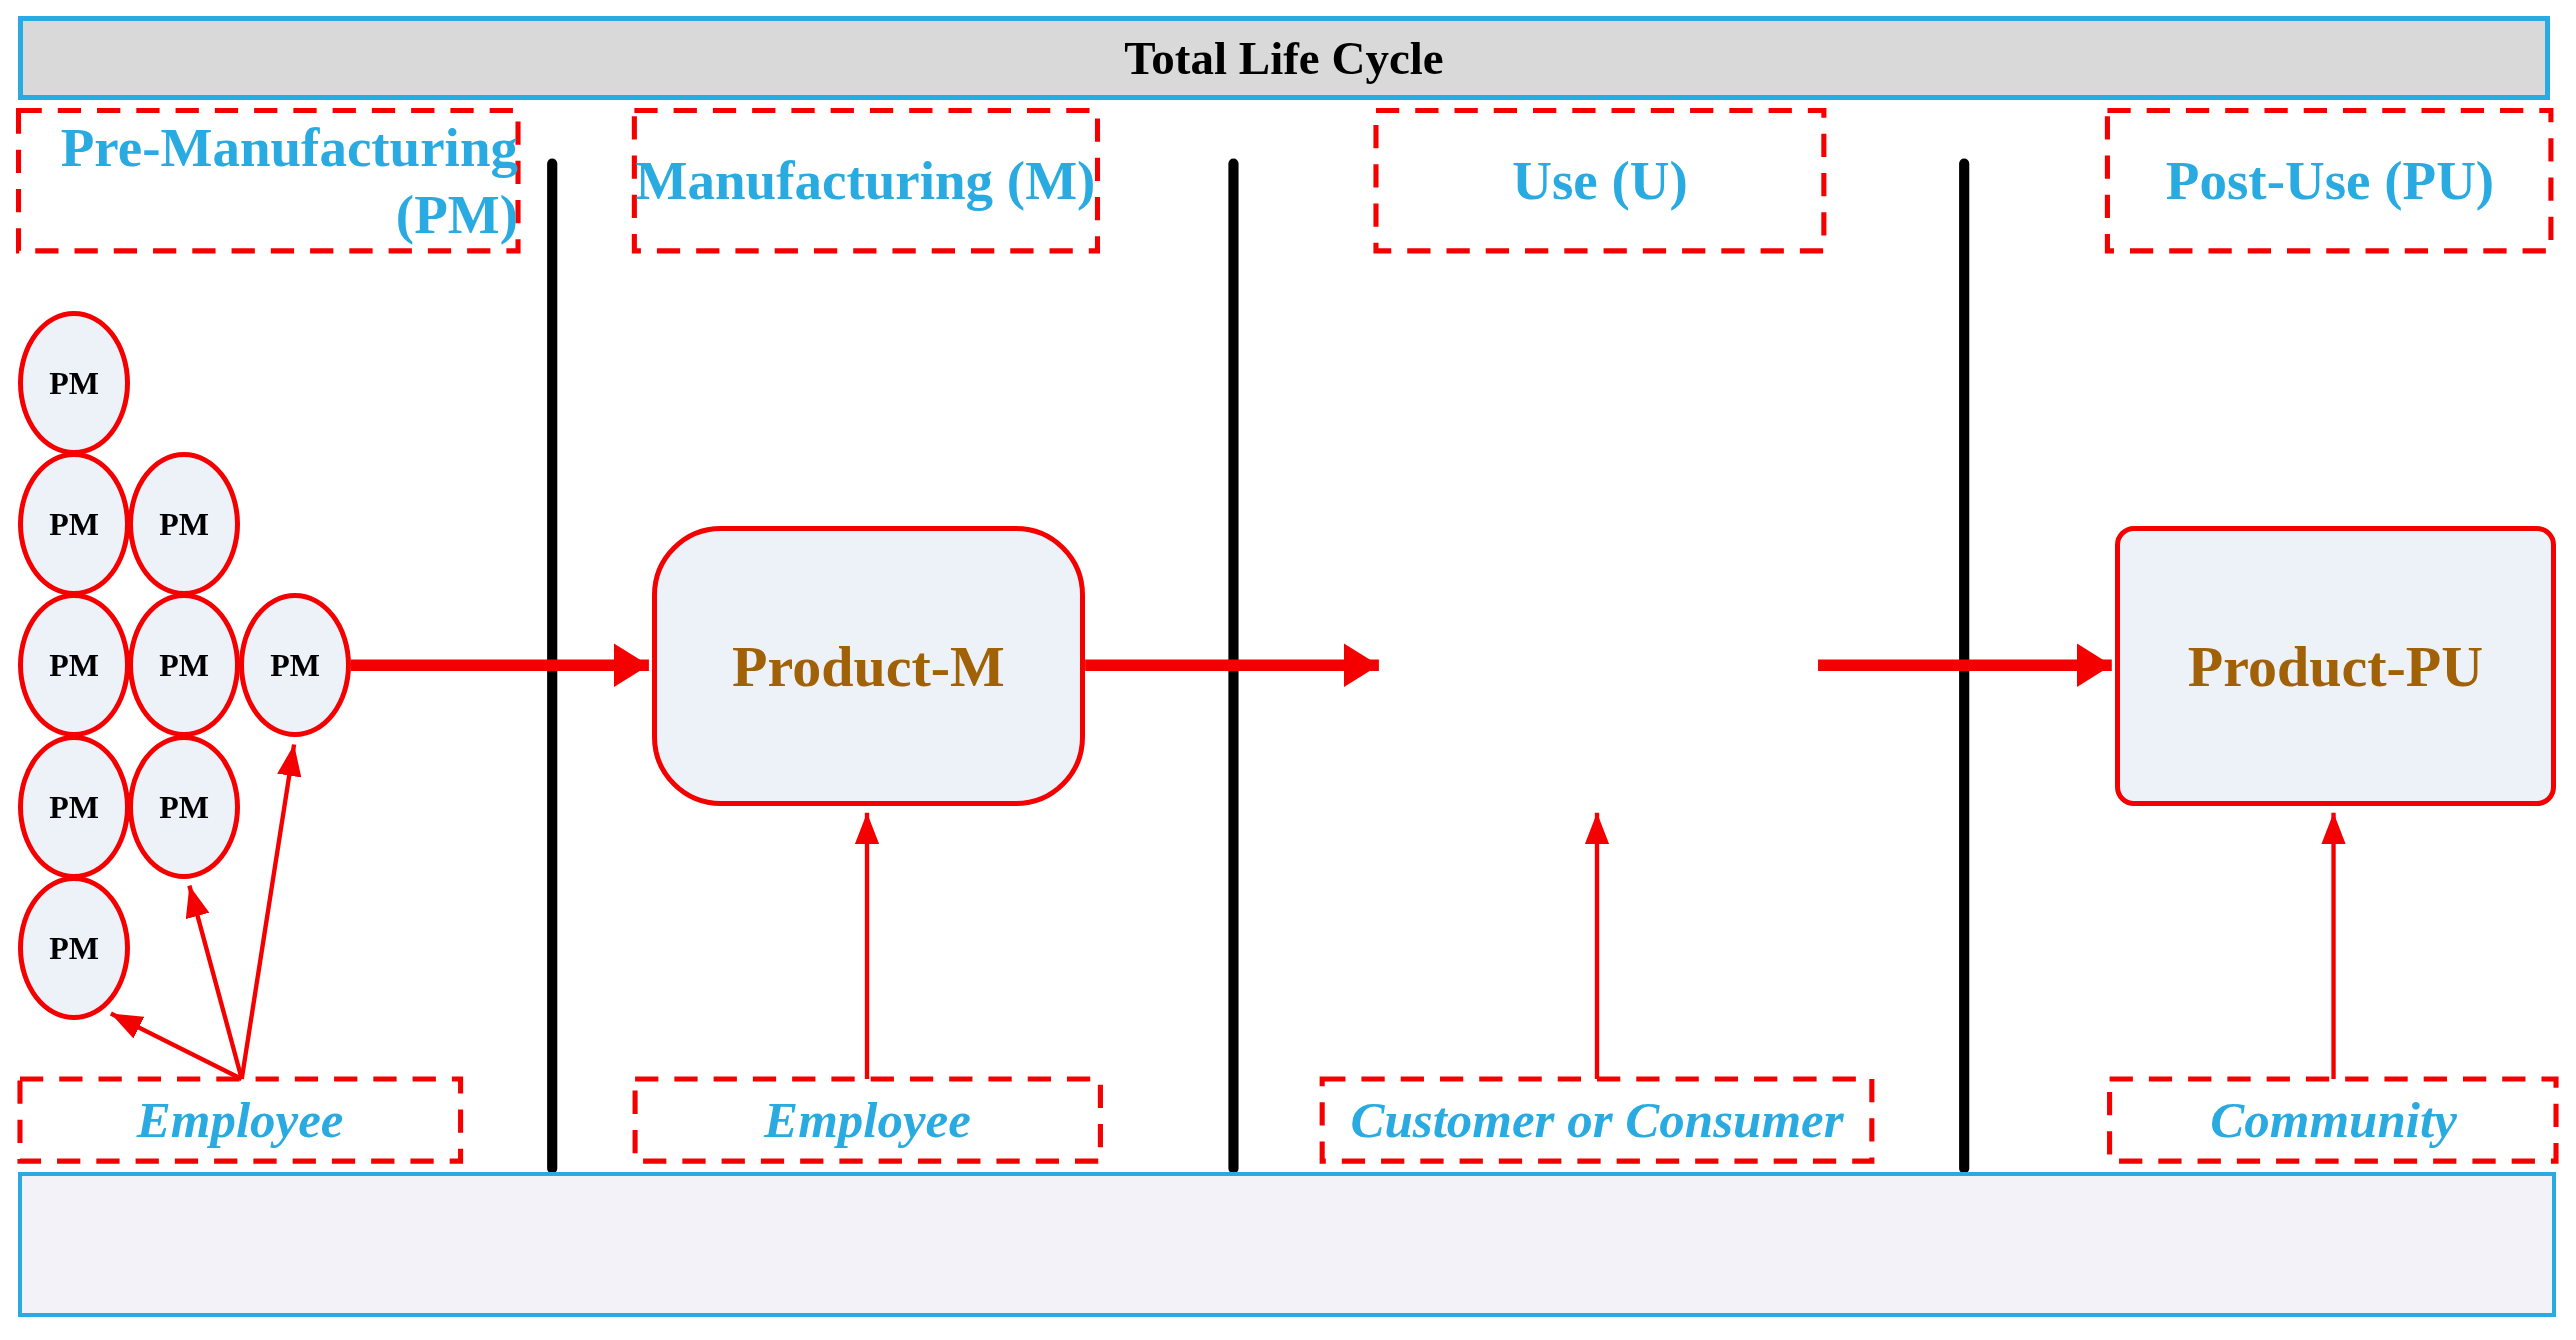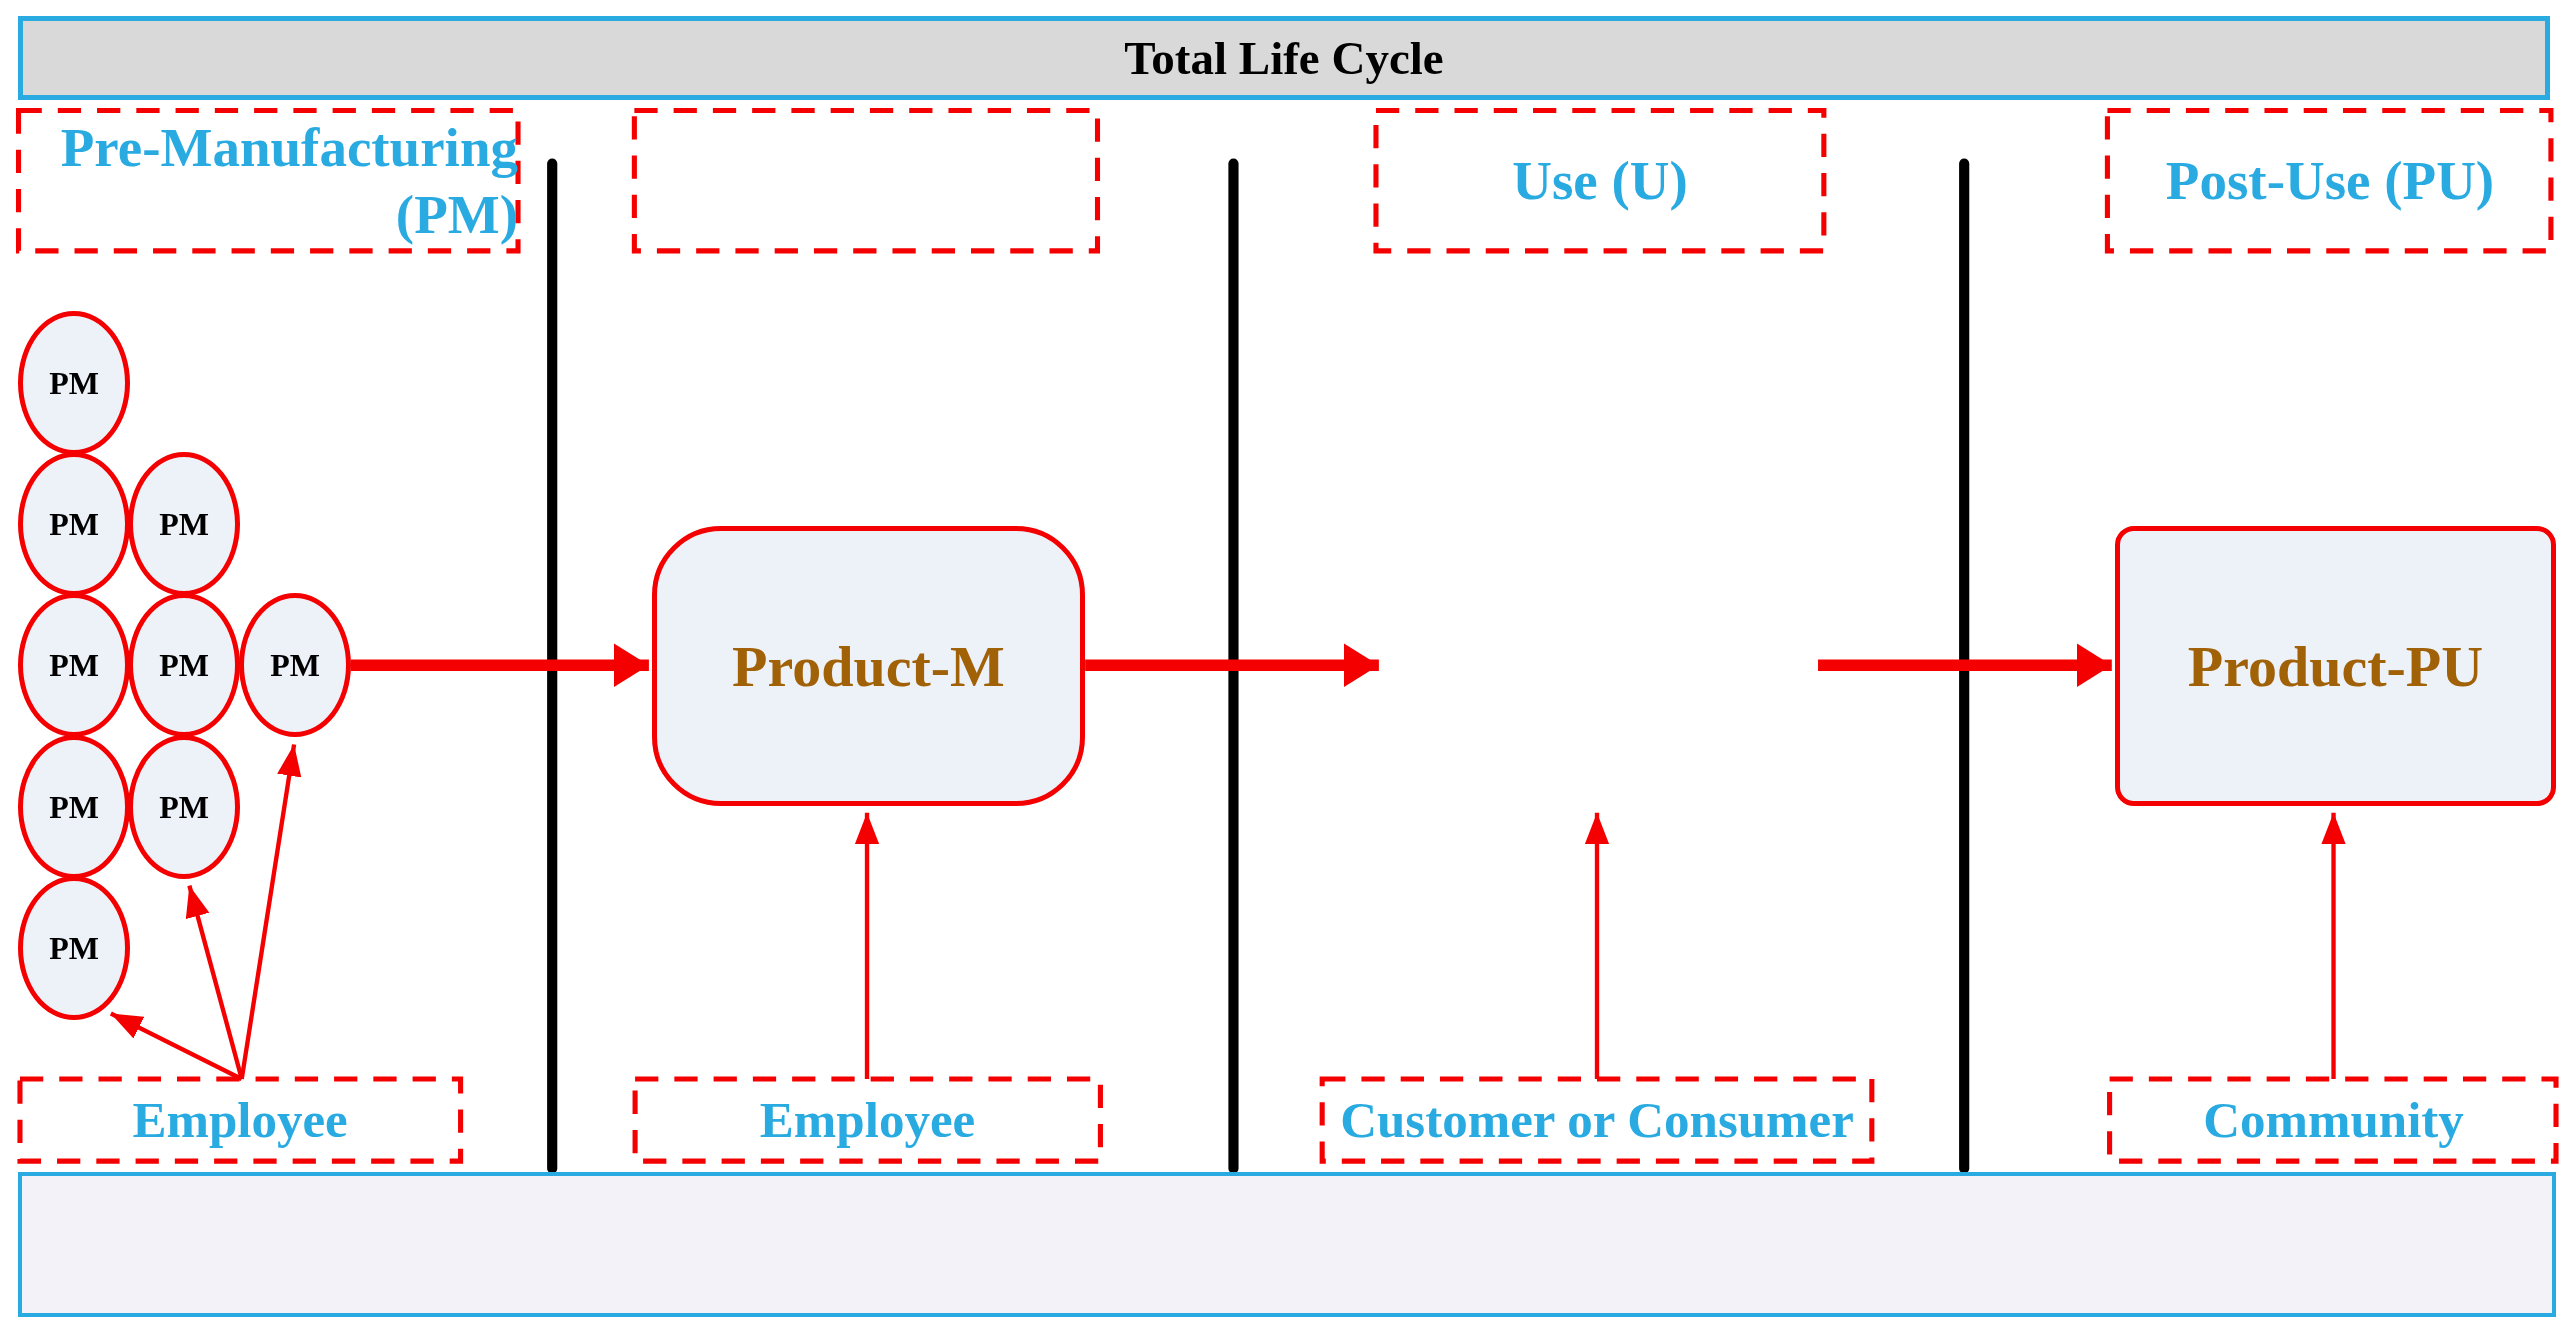--- a/index.html
+++ b/index.html
@@ -49,20 +49,21 @@
     font-size:58px;font-weight:700;color:#a16207;
   }
   .product-m{left:652px;width:433px;}
   .product-u{left:1382px;width:436px;}
   .product-pu{left:2115px;width:441px;border-radius:19px;}
   .stakeholder-label{
     top:1079px;height:82px;
     display:flex;align-items:center;justify-content:center;
     color:#29ABE2;font-size:51px;font-weight:700;
     text-align:center;
+    font-style:italic;
   }
   .stk-employee-pm{left:19.6px;width:441px;}
   .stk-employee-m{left:635px;width:465px;}
   .stk-customer{left:1322px;width:550px;}
   .stk-community{left:2110px;width:447px;}
   .bottom-box{
     left:18px;top:1172px;width:2538px;height:145px;
     background:#F2F2F8;
     border:4.4px solid #29ABE2;
   }
@@ -109,20 +110,23 @@
     <line x1="332" y1="1484" x2="404" y2="1024" stroke="#F40000" stroke-width="6" marker-end="url(#headThin)"></line>
   </svg>
 
   <div class="abs title-bar">
     <span>Total Life Cycle</span>
   </div>
 
   <div class="abs phase-label phase-pm">
     <span>Pre-Manufacturing</span>
     <span>(PM)</span>
+  </div>
+  <div class="abs phase-label phase-m">
+    <span>Manufacturing (M)</span>
   </div>
   <div class="abs phase-label phase-u">
     <span>Use (U)</span>
   </div>
   <div class="abs phase-label phase-pu">
     <span>Post-Use (PU)</span>
   </div>
 
   <div class="abs pm-node" style="left:18px;top:311px;">
       <span>PM</span>

